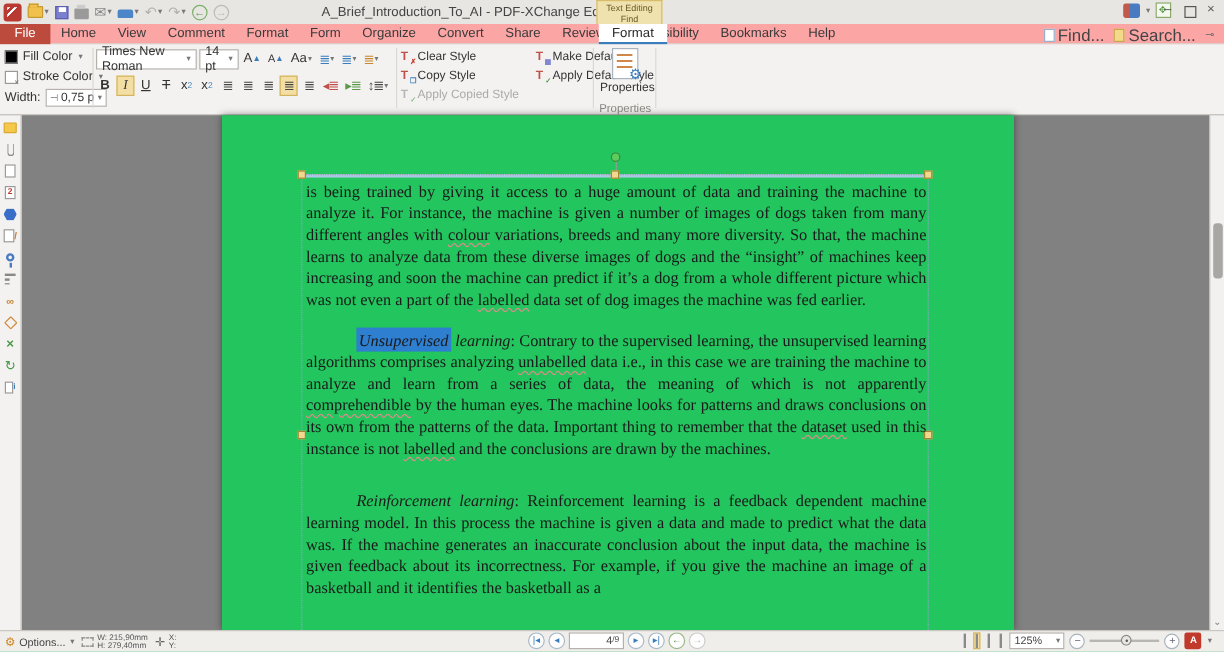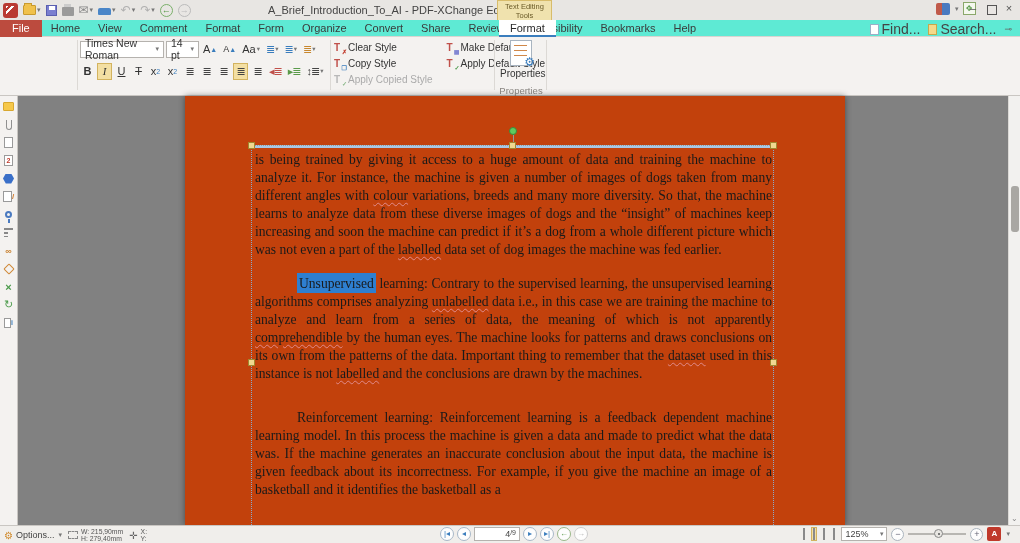--- a/index.html
+++ b/index.html
@@ -33,21 +33,21 @@
   .quick-launch input { border:none; outline:none; width:100%; font-size:9.5px; color:#888; font-family:"Liberation Sans",sans-serif; background:transparent; }
   .tb-right-icons { position:absolute; left:936px; top:2px; display:flex; gap:4px; align-items:center; }
   .ic-users { width:14px; height:12px; background:linear-gradient(90deg,#c05a4a 0 6px,#4a7ac0 6px); border-radius:2px; position:relative; }
   .ic-fit { width:13px; height:13px; border:1px solid #8aa86a; background:#f4f8ee; color:#5a9a4a; font-size:8px; line-height:12px; text-align:center; }
   .win-controls { position:absolute; right:2px; top:0; display:flex; height:18px; }
   .wc { width:18px; text-align:center; font-size:11px; color:#555; line-height:17px; }
   .wc-max { position:relative; }
   .wc-max::after { content:""; position:absolute; left:5px; top:5px; width:8px; height:8px; border:1px solid #555; }
 
   
-  .tabrow { position:absolute; left:0; top:20px; width:1020px; height:17px; background:#5eead4; border-bottom:1px solid #d8d5d1; }
+  .tabrow { position:absolute; left:0; top:20px; width:1020px; height:17px; background:#fca5a5; border-bottom:1px solid #d8d5d1; }
   .tabs { display:flex; height:17px; align-items:stretch; }
   .tab { padding:2px 9px 0 9px; font-size:11px; color:#3a3a3a; white-space:nowrap; }
   .tab.file { background:#bc4b3e; color:#fff; padding:2px 12px 0 12px; }
   .tab.format { position:absolute; left:499px; top:0; height:17px; background:#fff; border-bottom:2px solid #3a7dbd; color:#2a2a2a; padding:2px 11px 0 11px; }
   .find-search { position:absolute; right:8px; top:1px; display:flex; gap:8px; align-items:center; }
   .fs-item { display:flex; gap:3px; align-items:center; font-size:14px; color:#444; }
   .ic-doc-sm { width:9px; height:11px; background:#fff; border:1px solid #9ab0c8; position:relative; }
   .ic-doc-sm.y { border-color:#c8a84b; background:#f5d98a; }
   .ic-pin { font-size:9px; color:#666; }
 
@@ -101,35 +101,35 @@
   .i-org { width:9px; height:9px; background:
       linear-gradient(#888 0 0) 0 0/9px 2px no-repeat,
       linear-gradient(#888 0 0) 0 4px/4px 2px no-repeat,
       linear-gradient(#888 0 0) 0 8px/4px 2px no-repeat; }
   .i-link { color:#c8802e; font-weight:bold; font-size:9px; }
   .i-tag { width:8px; height:8px; border:1.5px solid #d08a3a; transform:rotate(45deg); border-radius:1px; }
   .i-x { color:#4a9a4a; font-weight:bold; font-size:11px; }
   .i-stamp { color:#4a9a4a; font-size:11px; }
   .i-info::after { content:"i"; color:#3a7dbd; font-size:7px; font-weight:bold; }
 
-  .page { position:absolute; left:185px; top:0; width:660px; height:429px; background:#c2410c; box-shadow:0 0 6px rgba(0,0,0,.45); }
+  .page { position:absolute; left:185px; top:0; width:660px; height:429px; background:#22c55e; box-shadow:0 0 6px rgba(0,0,0,.45); }
   .textbox { position:absolute; left:66px; top:49px; width:523px; height:380px; border-left:1px dotted #8aa8c8; border-right:1px dotted #8aa8c8; }
   .tb-topline { position:absolute; left:-1px; top:0; width:523px; height:3px; background:#a8c8e4; border-top:1px dotted #999; }
   .rot-handle { position:absolute; left:50%; top:-18px; margin-left:-4px; width:8px; height:8px; border-radius:50%; background:#5ecb5e; border:1px solid #3a8a3a; }
   .rot-stem { position:absolute; left:50%; top:-10px; width:1px; height:8px; background:#999; }
   .handle { position:absolute; width:7px; height:7px; background:#f0d890; border:1px solid #a08830; }
   .h-tl { left:-4px; top:-3px; } .h-tc { left:50%; margin-left:-4px; top:-3px; } .h-tr { right:-4px; top:-3px; }
   .h-ml { left:-4px; top:214px; } .h-mr { right:-4px; top:214px; }
 
   .doc-text { position:absolute; left:3px; top:6px; width:517px; font-family:"Liberation Serif", serif; font-size:13.6px; line-height:18px; color:#1a1a1a; text-align:justify; }
   .para { margin-bottom:16px; }
   .para.indent { text-indent:42px; }
   .para:last-child { margin-bottom:0; }
   .para.gap-lg { margin-bottom:26px; }
-  .seg-i { }
+  .seg-i { font-style:italic; }
   .seg-sp { text-decoration:underline; text-decoration-style:wavy; text-decoration-color:#e08a8a; text-decoration-thickness:1px; text-underline-offset:2px; }
   .seg-sel { background:#2e7fd0; padding:3px 2px 2px 2px; }
 
   .vscroll { position:absolute; right:0; top:0; width:12px; height:429px; background:#f2f1ef; border-left:1px solid #dcdad6; }
   .vthumb { position:absolute; left:2px; top:90px; width:8px; height:46px; background:#a9a7a3; border-radius:3px; }
   .vchev { position:absolute; left:2px; bottom:2px; font-size:8px; color:#888; }
 
   
   .statusbar { position:absolute; left:0; top:525px; width:1020px; height:18px; background:#f0eeeb; border-top:1px solid #c9c6c2; font-size:9px; color:#444; }
   .sb-left { position:absolute; left:4px; top:0; height:18px; display:flex; align-items:center; gap:6px; }
@@ -195,21 +195,21 @@
       <span class="qat-btn">
           <span class="circ-arrow">←</span>
         </span>
       <span class="qat-btn">
           <span class="circ-arrow dis">→</span>
         </span>
     </div>
     <div class="win-title">A_Brief_Introduction_To_AI - PDF-XChange Editor</div>
     <div class="ctx-tab-head">
       <div>Text Editing</div>
-      <div>Tools</div>
+      <div>Find</div>
     </div>
     <div class="tb-right-icons">
       <span class="ic-users"></span>
       <span class="caret">▾</span>
       <span class="ic-fit">✥</span>
     </div>
     <div class="win-controls">
       <span class="wc">–</span>
       <span class="wc wc-max"></span>
       <span class="wc">×</span>
@@ -240,20 +240,40 @@
         </span>
       <span class="fs-item">
           <span class="ic-doc-sm y"></span>
           <span>Search...</span>
         </span>
       <span class="ic-pin">⊸</span>
     </div>
   </div>
 
   <div class="ribbon">
+    <div class="colorgrp">
+      <div class="crow">
+        <span class="swatch-fill"></span>
+        <span>Fill Color</span>
+        <span class="caret">▾</span>
+      </div>
+      <div class="crow">
+        <span class="swatch-stroke"></span>
+        <span>Stroke Color</span>
+        <span class="caret">▾</span>
+      </div>
+      <div class="crow">
+        <span>Width:</span>
+        <span class="width-box">
+          <span class="ic-slider">⊣</span>
+          <span>0,75 p</span>
+          <span class="caret">▾</span>
+        </span>
+      </div>
+    </div>
     <div class="rib-sep" style="left:77px"></div>
 
     <div class="tf-grp">
       <div class="tf-row">
         <span class="combo font">
             <span>Times New Roman</span>
             <span class="caret">▾</span>
           </span>
         <span class="combo size">
             <span>14 pt</span>

